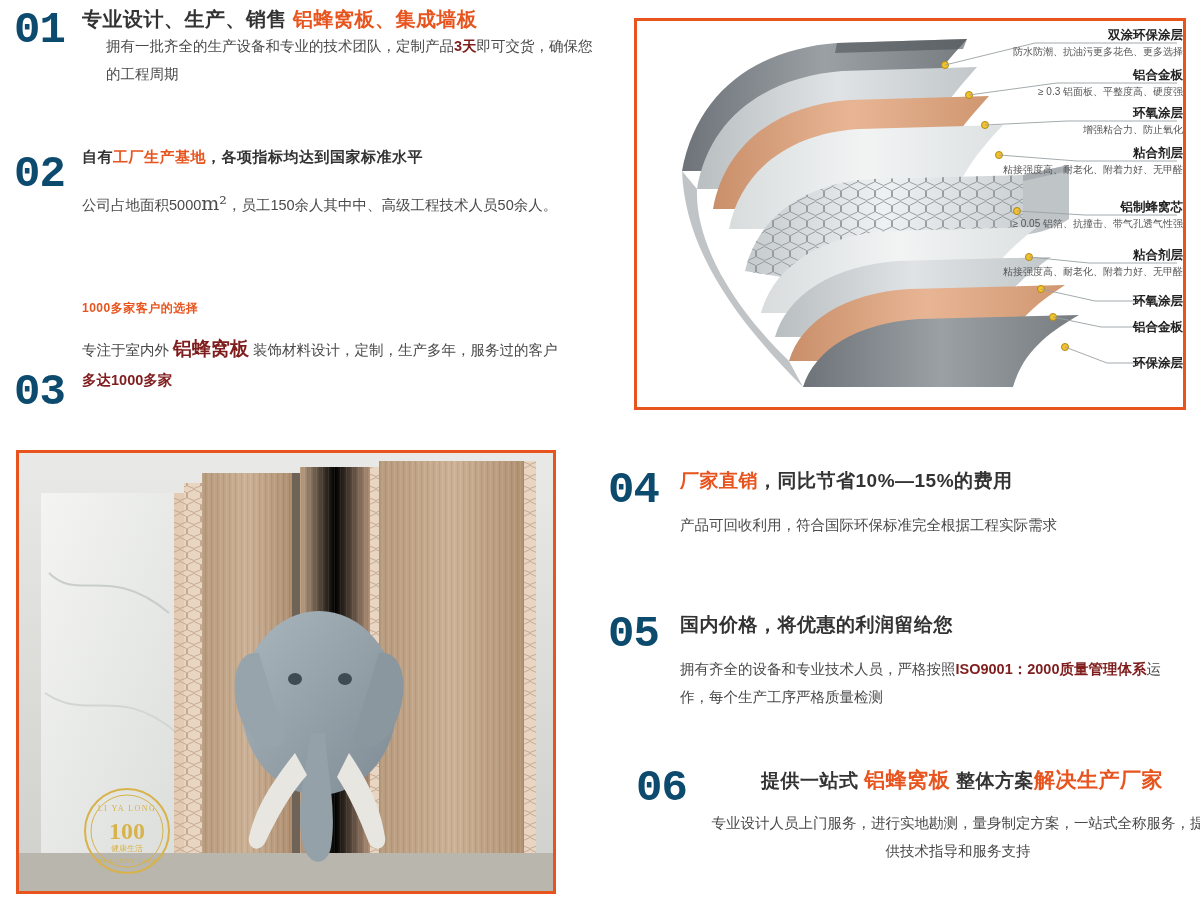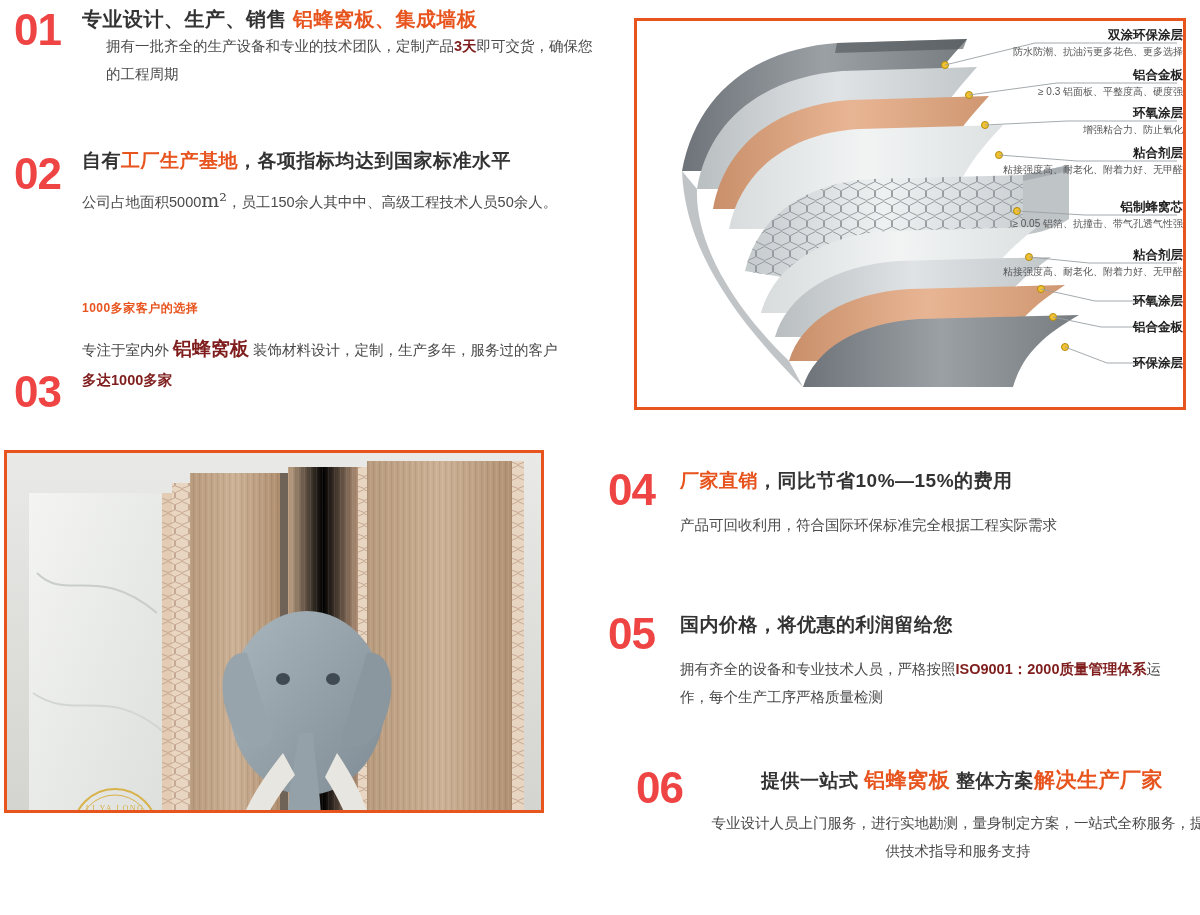--- a/index.html
+++ b/index.html
@@ -8,23 +8,23 @@
     background:#ffffff;
     font-family:"Liberation Sans","DejaVu Sans",sans-serif;
     color:#3a3a3a;
     position:relative;
     overflow:hidden;
   }
   .page{position:relative;width:1200px;height:915px;}
 
   
   .num{
-    color:#ef4444;
+    color:#0c4a6e;
     font-weight:bold;
-    font-family:Liberation Sans, sans-serif;
+    font-family:Liberation Mono, monospace;
     letter-spacing:-1px;
     line-height:1;
   }
   .big-num{font-size:44px;}
   .orange{color:#e8541e;}
   .bold{font-weight:bold;}
   .ttl{font-size:20px;color:#333;font-weight:bold;letter-spacing:.5px;}
   .ttl .orange{color:#e8541e;}
   .body-txt{font-size:14.5px;color:#4a4a4a;line-height:1.9;}
   .body-txt .orange{color:#7f1d1d;}
@@ -36,21 +36,21 @@
   #item03{left:14px;top:300px;width:600px;}
 
   .item .num{position:absolute;left:0;top:2px;}
   .item .content{margin-left:68px;}
   #item02 .num{top:4px;}
   #item03 .num{top:26px;margin-top:44px;}
 
   .item .ttl{}
   #item01 .ttl{font-size:20px;}
   #item01 .body-txt{margin-left:24px;width:500px;}
-  #item02 .ttl{font-size:19px;margin-bottom:8px;}
+  #item02 .ttl{font-size:15px;margin-bottom:18px;}
   #item02 .body-txt{}
   #item03 .ttl{font-size:12px;margin-bottom:14px;}
   #item03 .body-txt{margin-left:0;width:520px;}
   .m2{font-family:"DejaVu Serif",serif;font-size:19px;}
 
   
   #item04{left:608px;top:468px;width:580px;}
   #item05{left:608px;top:612px;width:580px;}
   #item06{left:636px;top:766px;width:580px;text-align:center;}
   #item04 .num,#item05 .num,#item06 .num{left:0;top:0;}
@@ -66,21 +66,21 @@
     position:absolute;left:634px;top:18px;width:552px;height:392px;
     border:3px solid #e8541e;background:#ef4444;box-sizing:border-box;
     overflow:hidden;
   }
   #diagram svg{position:absolute;left:0;top:0;}
   .lbl-t{font-size:12.5px;fill:#222;font-weight:bold;}
   .lbl-s{font-size:10px;fill:#555;}
 
   
   #photo{
-    position:absolute;left:4px;top:450px;width:540px;height:363px;
+    position:absolute;left:16px;top:450px;width:540px;height:444px;
     border:3px solid #e8541e;box-sizing:border-box;overflow:hidden;
     background:#ef4444;
   }
   #photo svg{position:absolute;left:0;top:0;}
   .seal-txt{font-family:"Liberation Serif",serif;fill:#d8b24a;}
 </style>
 </head>
 <body>
 
 <div class="page">

